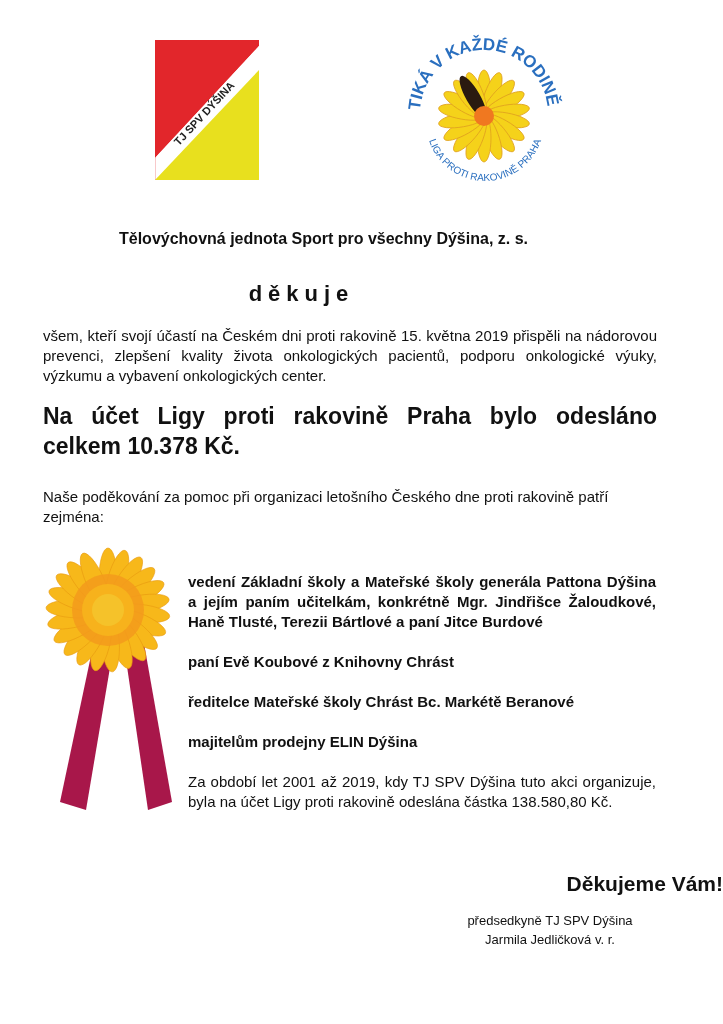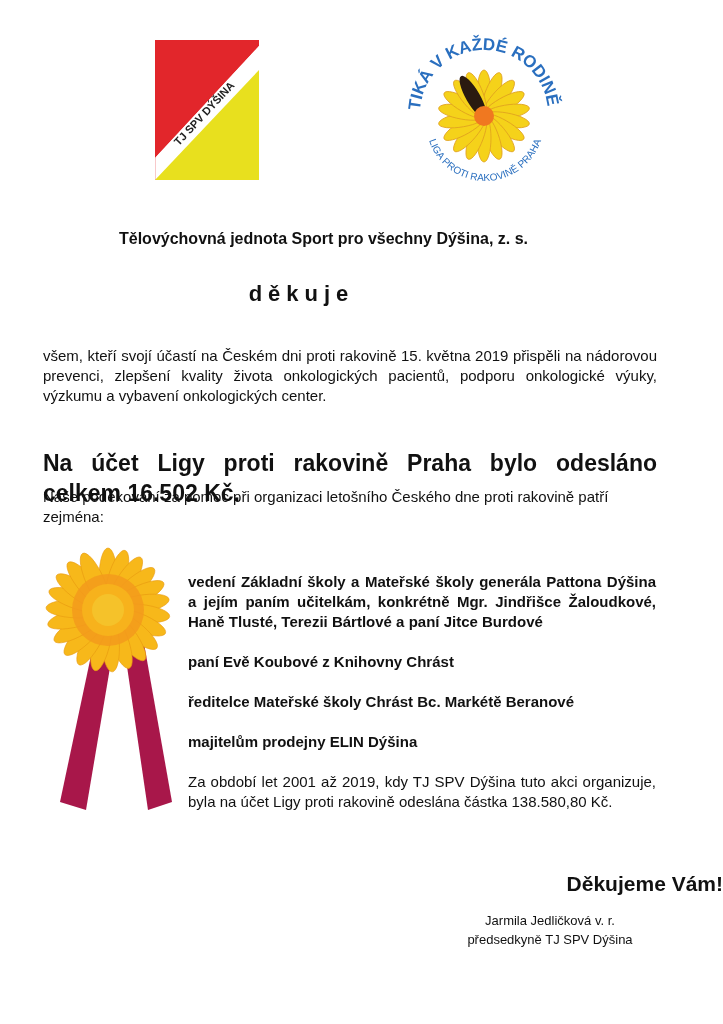--- a/index.html
+++ b/index.html
@@ -6,24 +6,24 @@
     body { width: 723px; height: 1024px; position: relative; overflow: hidden;
            font-family: "Liberation Sans", sans-serif; color: #111111; }
     .abs { position: absolute; }
     .logo-left { left: 155px; top: 40px; width: 104px; height: 140px; }
     .logo-right { left: 398px; top: 24px; width: 170px; height: 160px; }
     .org-title { left: 11px; width: 601px; top: 230px; text-align: center;
                  font-weight: bold; font-size: 16px; margin-left: 12px; }
     .thanks-word { left: 0; width: 603px; top: 281px; text-align: center;
                    font-weight: bold; font-size: 22px; letter-spacing: 6px; }
     .intro { left: 43px; width: 614px; top: 326px; font-size: 15px; line-height: 20px;
-             text-align: justify; margin-top: 20px; }
+             text-align: justify; }
     .headline { left: 43px; width: 614px; top: 401px; font-size: 23px; font-weight: bold;
                 line-height: 30px; text-align: justify; text-align-last: left; }
-    .headline .line1 { display: block; text-align: justify; text-align-last: justify; margin-top: 47px; }
+    .headline .line1 { display: block; text-align: justify; text-align-last: justify; }
     .thanks-intro { left: 43px; width: 614px; top: 487px; font-size: 15px; line-height: 20px; }
     .flower { left: 38px; top: 540px; width: 140px; height: 280px; }
     .list { left: 188px; width: 468px; top: 556px; font-size: 15px; line-height: 20px; }
     .list p { margin: 16px 0 20px 0; font-weight: bold; text-align: justify; }
     .list p.plain { font-weight: normal; }
     .closing { left: 0; width: 723px; top: 872px; text-align: right;
                font-size: 21px; font-weight: bold; }
     .signature { left: 430px; width: 240px; top: 911px; text-align: center;
                  font-size: 13px; line-height: 19px; }
   </style>
@@ -80,21 +80,21 @@
 </div>
 
 <div class="abs org-title">Tělovýchovná jednota Sport pro všechny Dýšina, z. s.</div>
 
 <div class="abs thanks-word">děkuje</div>
 
 <div class="abs intro">všem, kteří svojí účastí na Českém dni proti rakovině 15. května 2019 přispěli na nádorovou prevenci, zlepšení kvality života onkologických pacientů, podporu onkologické výuky, výzkumu a vybavení onkologických center.</div>
 
 <div class="abs headline">
   <span class="line1">Na účet Ligy proti rakovině Praha bylo odesláno</span>
-  <span>celkem 16.502 Kč.</span>
+  <span>celkem 10.378 Kč.</span>
 </div>
 
 <div class="abs thanks-intro">Naše poděkování za pomoc při organizaci letošního Českého dne proti rakovině patří zejména:</div>
 
 <div class="abs flower">
   <svg width="140" height="280" viewBox="0 0 140 280">
     <polygon points="58,92 78,92 48,270 22,262" fill="#a8174a"></polygon>
     <polygon points="84,92 104,92 134,262 110,270" fill="#a8174a"></polygon>
     <g transform="translate(70,70)">
       <g fill="#f7b81a" stroke="#e89a10" stroke-width="0.6">
@@ -132,15 +132,15 @@
   <p>vedení Základní školy a Mateřské školy generála Pattona Dýšina a jejím paním učitelkám, konkrétně Mgr. Jindřišce Žaloudkové, Haně Tlusté, Terezii Bártlové a paní Jitce Burdové</p>
   <p>paní Evě Koubové z Knihovny Chrást</p>
   <p>ředitelce Mateřské školy Chrást Bc. Markétě Beranové</p>
   <p>majitelům prodejny ELIN Dýšina</p>
   <p class="plain">Za období let 2001 až 2019, kdy TJ SPV Dýšina tuto akci organizuje, byla na účet Ligy proti rakovině odeslána částka 138.580,80 Kč.</p>
 </div>
 
 <div class="abs closing">Děkujeme Vám!</div>
 
 <div class="abs signature">
+  <div>předsedkyně TJ SPV Dýšina</div>
   <div>Jarmila Jedličková v. r.</div>
-  <div>předsedkyně TJ SPV Dýšina</div>
 </div>
 
 </body></html>

